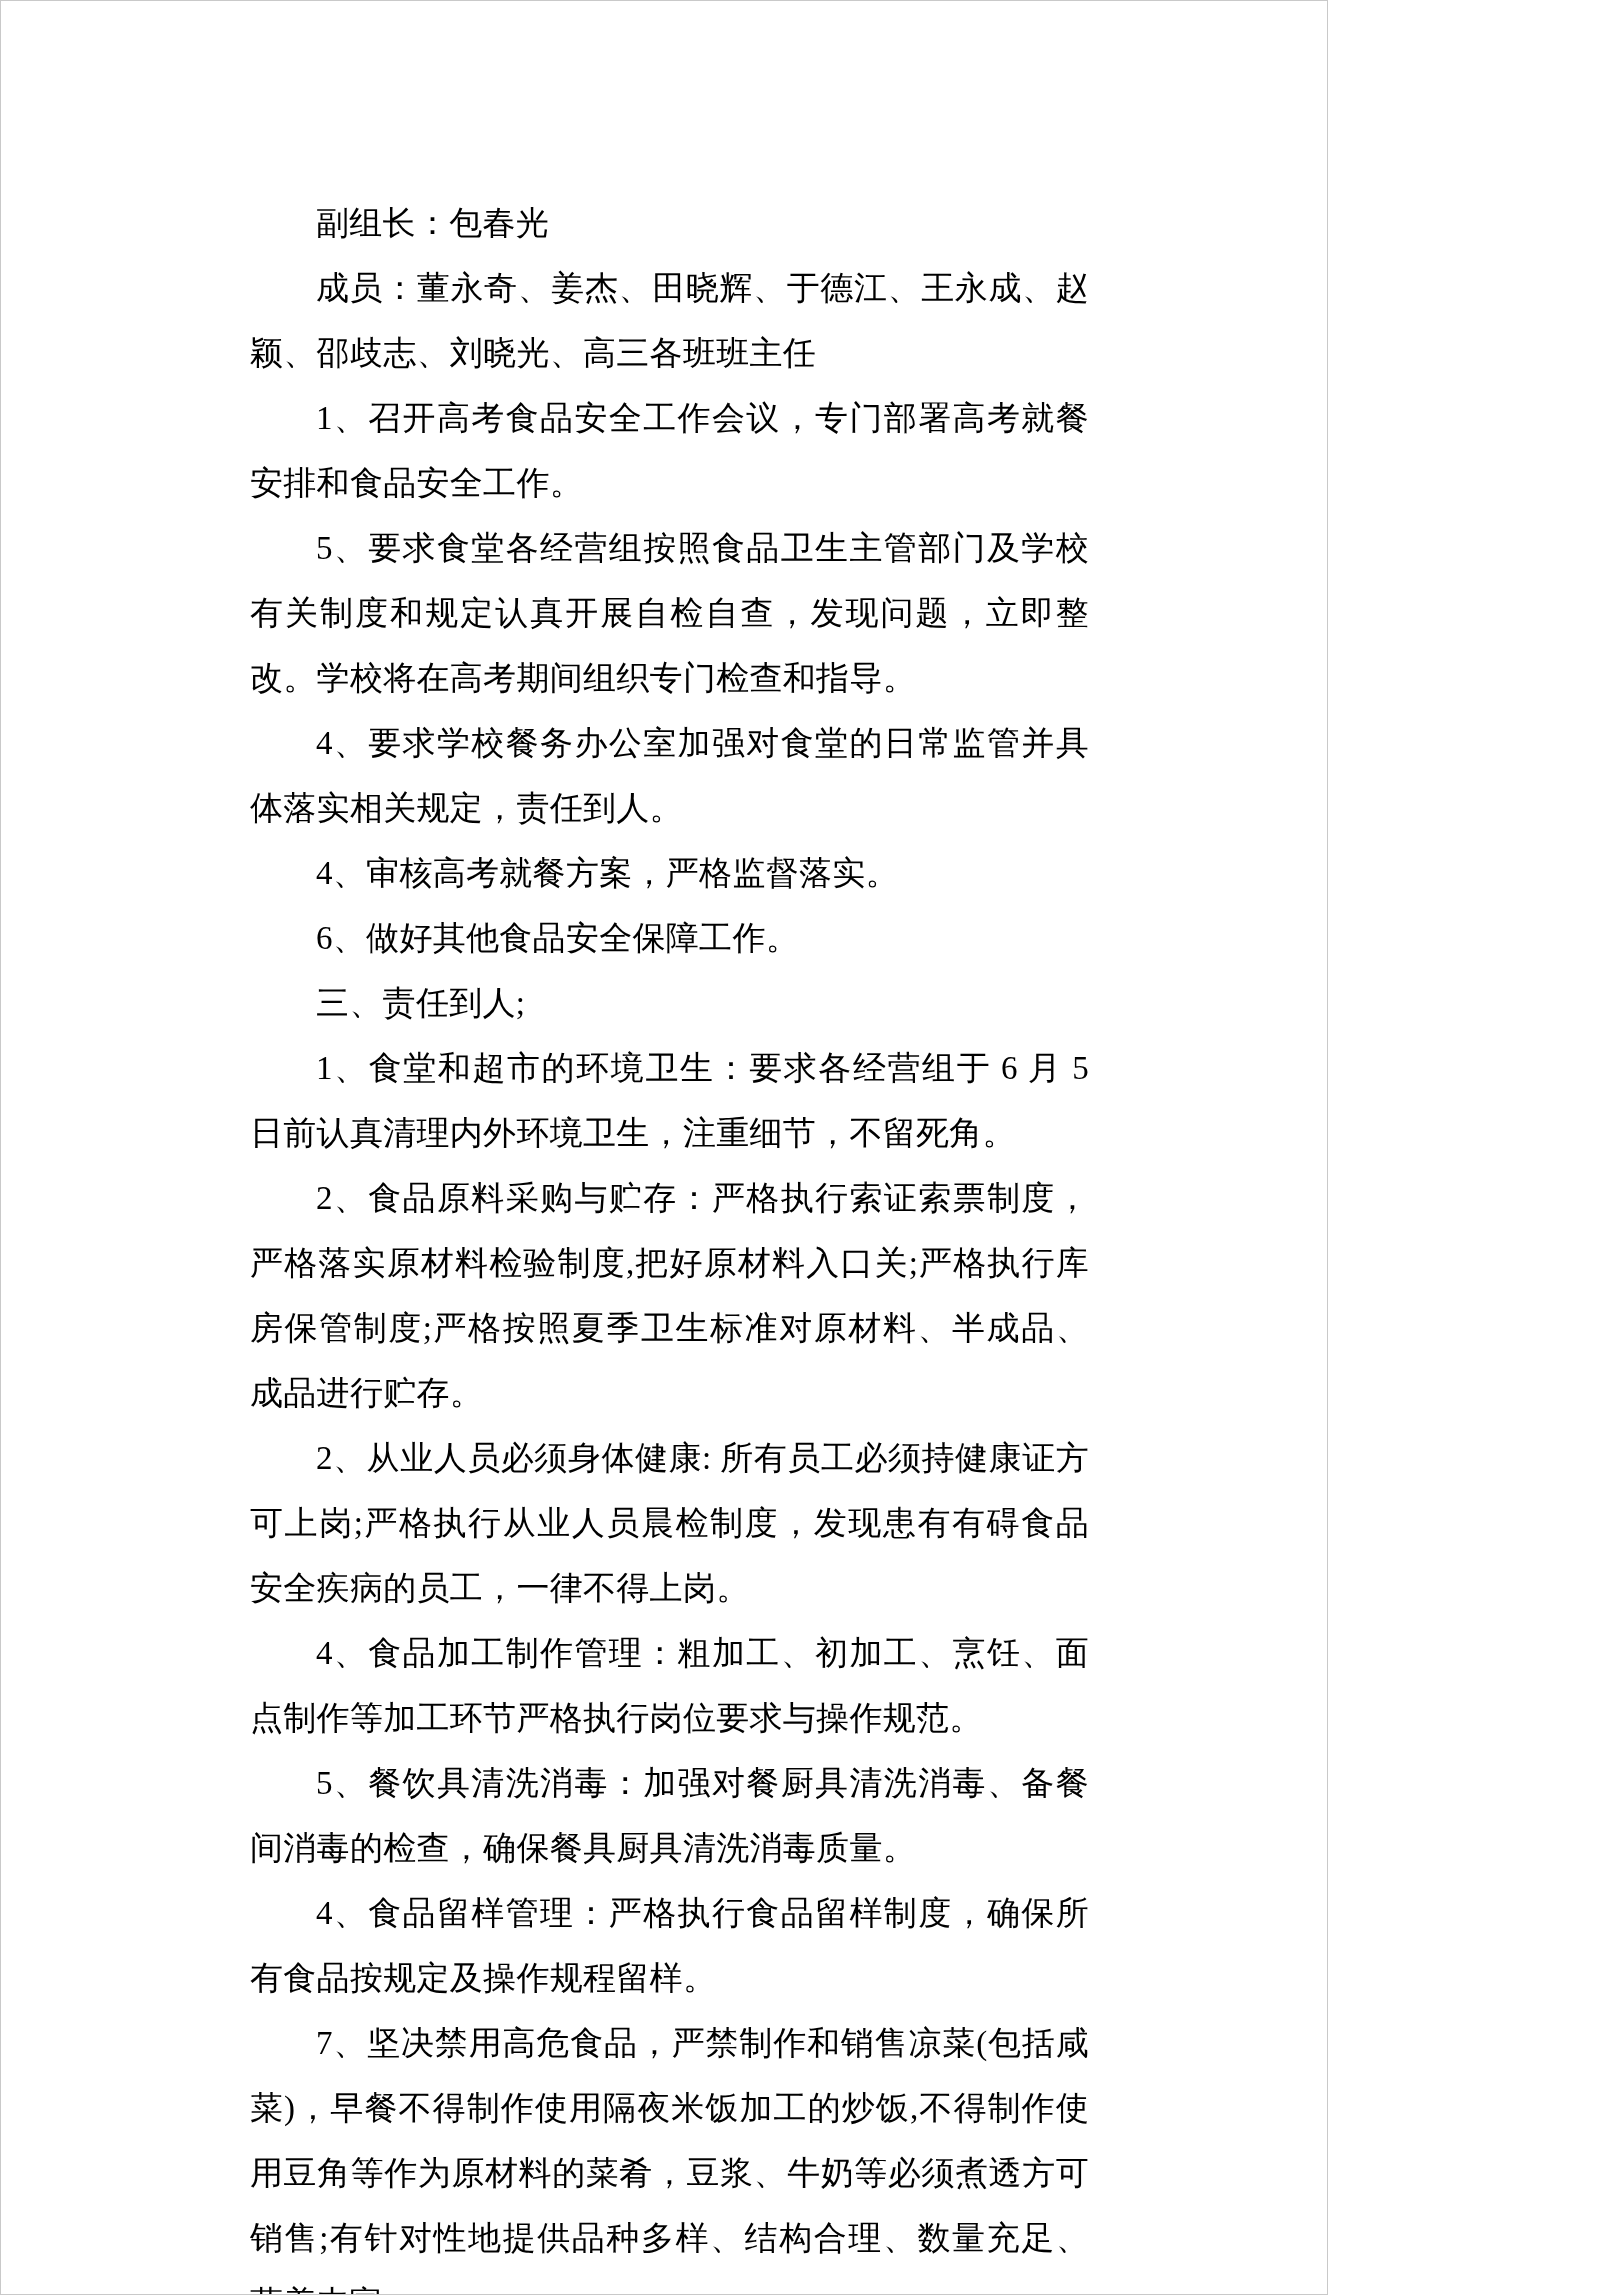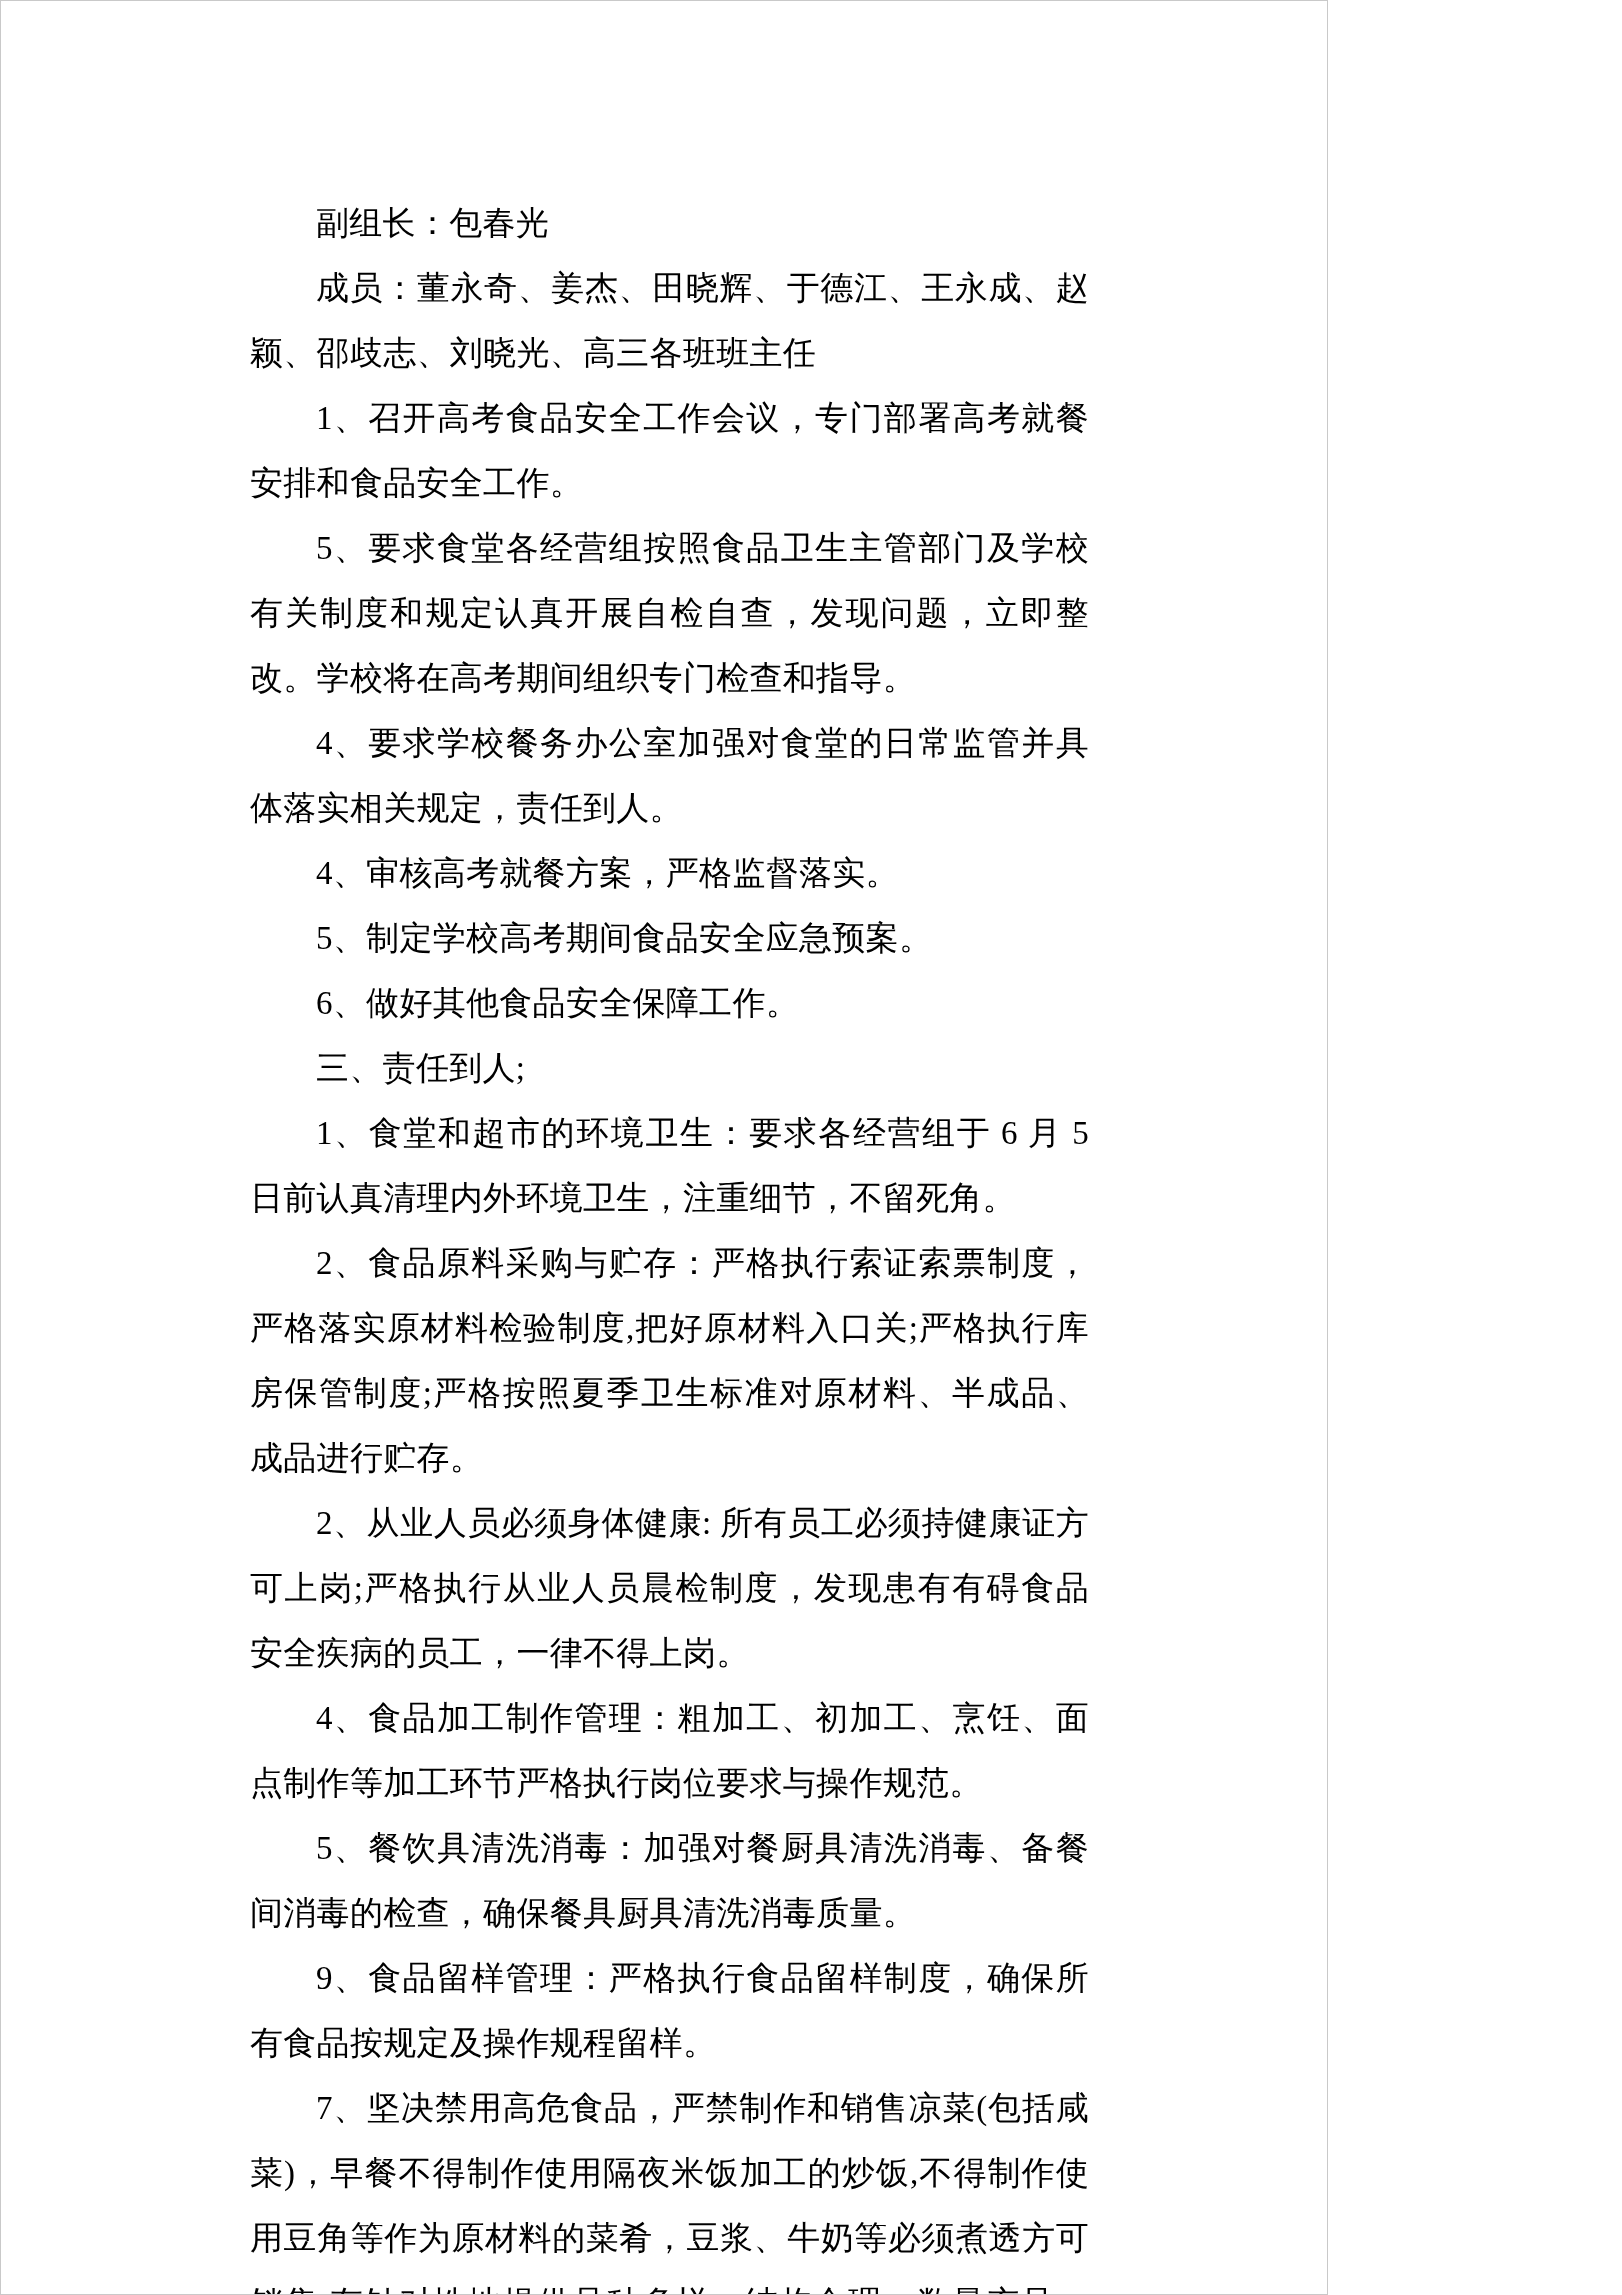--- a/index.html
+++ b/index.html
@@ -39,25 +39,24 @@
 <body>
 
 <div class="page">
   <div class="content">
     <p>副组长：包春光</p>
     <p>成员：董永奇、姜杰、田晓辉、于德江、王永成、赵颖、邵歧志、刘晓光、高三各班班主任</p>
     <p>1、召开高考食品安全工作会议，专门部署高考就餐安排和食品安全工作。</p>
     <p>5、要求食堂各经营组按照食品卫生主管部门及学校有关制度和规定认真开展自检自查，发现问题，立即整改。学校将在高考期间组织专门检查和指导。</p>
     <p>4、要求学校餐务办公室加强对食堂的日常监管并具体落实相关规定，责任到人。</p>
     <p>4、审核高考就餐方案，严格监督落实。</p>
-    <p>5、制定学校高考期间食品安全应急预案。</p>
     <p>6、做好其他食品安全保障工作。</p>
     <p>三、责任到人;</p>
     <p>1、食堂和超市的环境卫生：要求各经营组于 6 月 5 日前认真清理内外环境卫生，注重细节，不留死角。</p>
     <p>2、食品原料采购与贮存：严格执行索证索票制度，严格落实原材料检验制度,把好原材料入口关;严格执行库房保管制度;严格按照夏季卫生标准对原材料、半成品、成品进行贮存。</p>
     <p>2、从业人员必须身体健康: 所有员工必须持健康证方可上岗;严格执行从业人员晨检制度，发现患有有碍食品安全疾病的员工，一律不得上岗。</p>
     <p>4、食品加工制作管理：粗加工、初加工、烹饪、面点制作等加工环节严格执行岗位要求与操作规范。</p>
     <p>5、餐饮具清洗消毒：加强对餐厨具清洗消毒、备餐间消毒的检查，确保餐具厨具清洗消毒质量。</p>
-    <p>9、食品留样管理：严格执行食品留样制度，确保所有食品按规定及操作规程留样。</p>
+    <p>4、食品留样管理：严格执行食品留样制度，确保所有食品按规定及操作规程留样。</p>
     <p>7、坚决禁用高危食品，严禁制作和销售凉菜(包括咸菜)，早餐不得制作使用隔夜米饭加工的炒饭,不得制作使用豆角等作为原材料的菜肴，豆浆、牛奶等必须煮透方可销售;有针对性地提供品种多样、结构合理、数量充足、营养丰富</p>
   </div>
 </div>
 
 
 </body></html>

